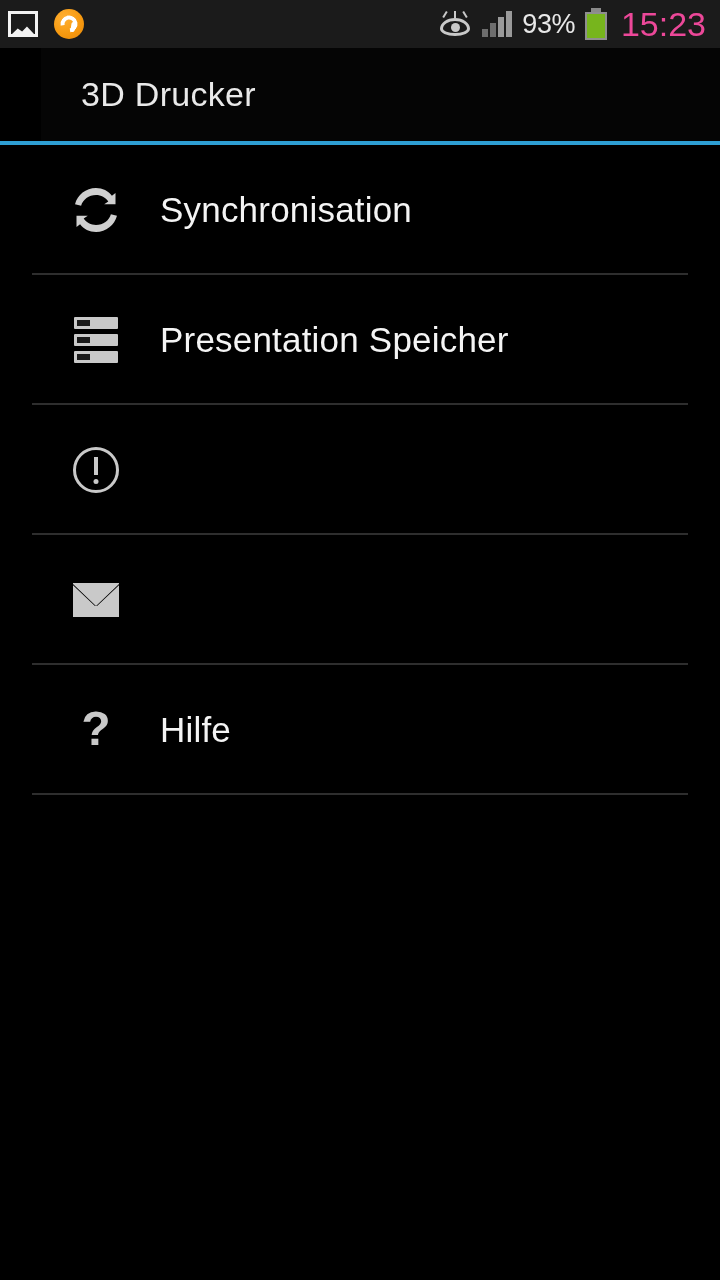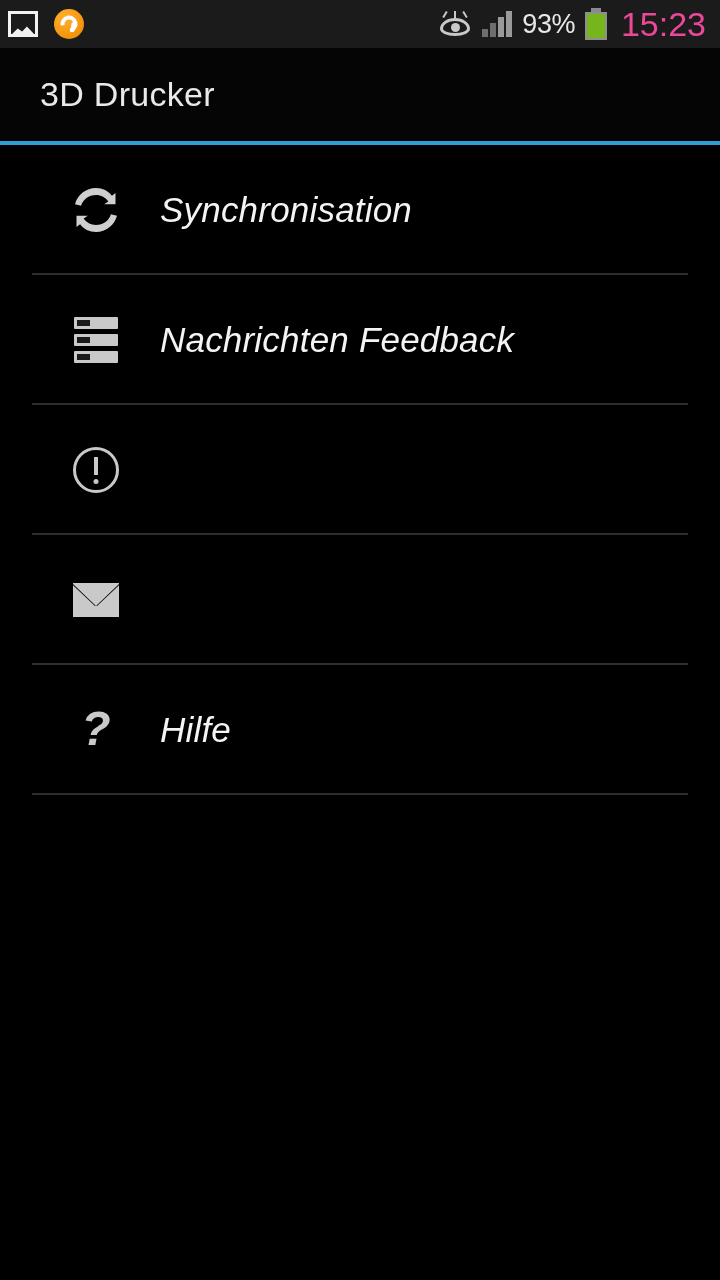--- a/index.html
+++ b/index.html
@@ -93,31 +93,32 @@
   .sb-clock{
     color:#ec4899; font-size:34px; letter-spacing:0px; margin-left:4px;
   }
 
   
   .actionbar{
     height:93px;
     background:#050505;
     display:flex; align-items:center;
     padding-left:40px;
+    margin-left:41px;
   }
   .actionbar .title{
     color:#e9e9e9;
     font-size:34px;
     font-weight:400;
     letter-spacing:0.3px;
   }
   .accent-rule{ height:4px; background:#2e9fd4; width:100%; }
 
   
-  .list{ background:#000;font-style:italic; }
+  .list{ background:#000; }
   .row{
     height:130px;
     display:flex; align-items:center;
     position:relative;
     padding-left:70px;
   }
   .row .icon-slot{
     width:52px; height:52px;
     display:flex; align-items:center; justify-content:center;
     flex:0 0 52px;
@@ -260,21 +261,21 @@
 
 
   <div class="row">
     <span class="icon-slot">
       <span class="ic-storage">
         <span class="bar"></span>
         <span class="bar"></span>
         <span class="bar"></span>
       </span>
     </span>
-    <span class="label">Nachrichten Feedback</span>
+    <span class="label">Presentation Speicher</span>
     <span class="divider"></span>
   </div>
 
   <div class="row">
     <span class="icon-slot">
       <span class="ic-alert">
         <span class="ring"></span>
         <span class="stem"></span>
         <span class="dot"></span>
       </span>

